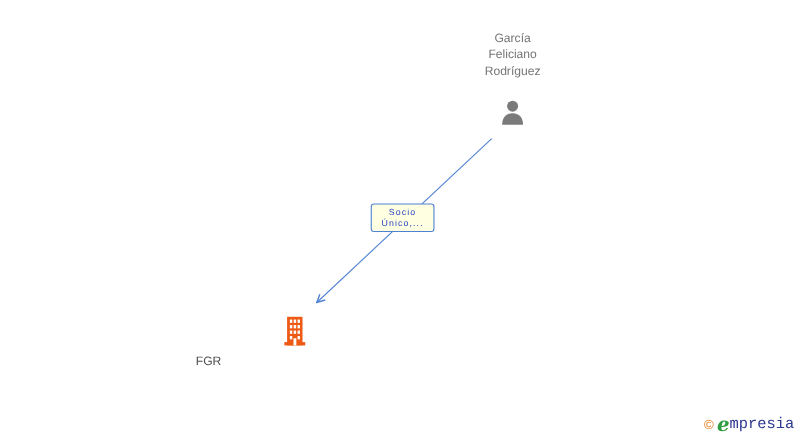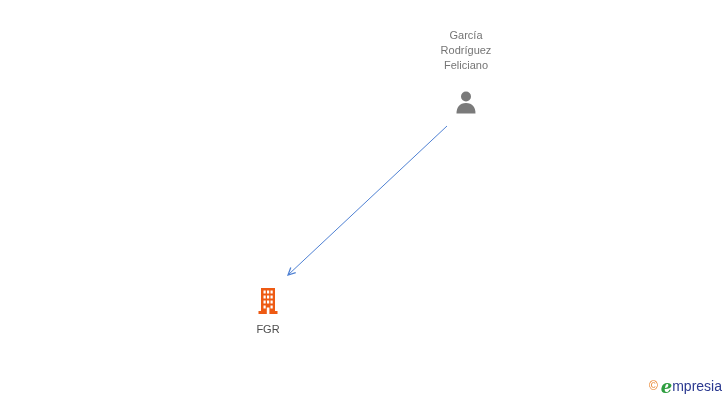--- a/index.html
+++ b/index.html
@@ -48,21 +48,21 @@
   }
   .building-icon {
     position: absolute;
     left: 257px; top: 287px;
     width: 22px; height: 28px;
   }
   .company-label {
     position: absolute;
     left: 178px; top: 322px;
     width: 180px;
-    text-align: center;
+    text-align: left;
     font-size: 11px;
     line-height: 14px;
     color: var(--text-dark, #4d4d4d);
   }
   .logo {
     position: absolute;
     right: 6px; top: 375px;
     height: 22px;
     display: flex;
     align-items: center;
@@ -74,52 +74,56 @@
     margin-right: 3px;
   }
   .logo .logo-e {
     font-family: "DejaVu Serif", serif;
     font-style: italic;
     font-weight: bold;
     font-size: 18px;
     color: var(--logo-green, #2e9e40);
   }
   .logo .logo-rest {
-    font-family: Liberation Sans, sans-serif;
+    font-family: Liberation Mono, monospace;
     font-size: 14px;
     color: var(--logo-blue, #2b3990);
   }
 </style>
 </head>
 <body>
 
 <div class="canvas">
 
   <svg class="edge-layer" width="728" height="400" viewBox="0 0 728 400">
     <defs>
       <marker id="arrowhead" viewBox="0 0 10 10" refX="9" refY="5" markerWidth="9" markerHeight="9" orient="auto-start-reverse">
         <path d="M1,1 L9,5 L1,9" fill="none" stroke="#4f81d3" stroke-width="1.4"></path>
       </marker>
     </defs>
     <line x1="447" y1="126" x2="288" y2="275" stroke="#4f81d3" stroke-width="1" marker-end="url(#arrowhead)"></line>
   </svg>
 
   <div class="person-label">
     <div>García</div>
+    <div>Feliciano</div>
     <div>Rodríguez</div>
-    <div>Feliciano</div>
   </div>
 
   <div class="person-icon">
     <svg width="26" height="26" viewBox="0 0 26 26">
       <circle cx="13" cy="6.5" r="5" fill="#7a7a7a"></circle>
       <path d="M13,13 C6.5,13 3.5,17.5 3.5,23.5 L22.5,23.5 C22.5,17.5 19.5,13 13,13 Z" fill="#7a7a7a"></path>
     </svg>
   </div>
 
+  <div class="edge-label">
+    <div>Socio</div>
+    <div>Único,...</div>
+  </div>
 
   <div class="building-icon">
     <svg width="22" height="28" viewBox="0 0 22 28">
       <rect x="4" y="1" width="14" height="26" fill="#ee5a13"></rect>
       <rect x="1.5" y="24" width="19" height="3" fill="#ee5a13"></rect>
 
       <rect x="6.5" y="3.5" width="2.2" height="3" fill="#ffffff"></rect>
       <rect x="10" y="3.5" width="2.2" height="3" fill="#ffffff"></rect>
       <rect x="13.5" y="3.5" width="2.2" height="3" fill="#ffffff"></rect>
       <rect x="6.5" y="8.5" width="2.2" height="3" fill="#ffffff"></rect>

